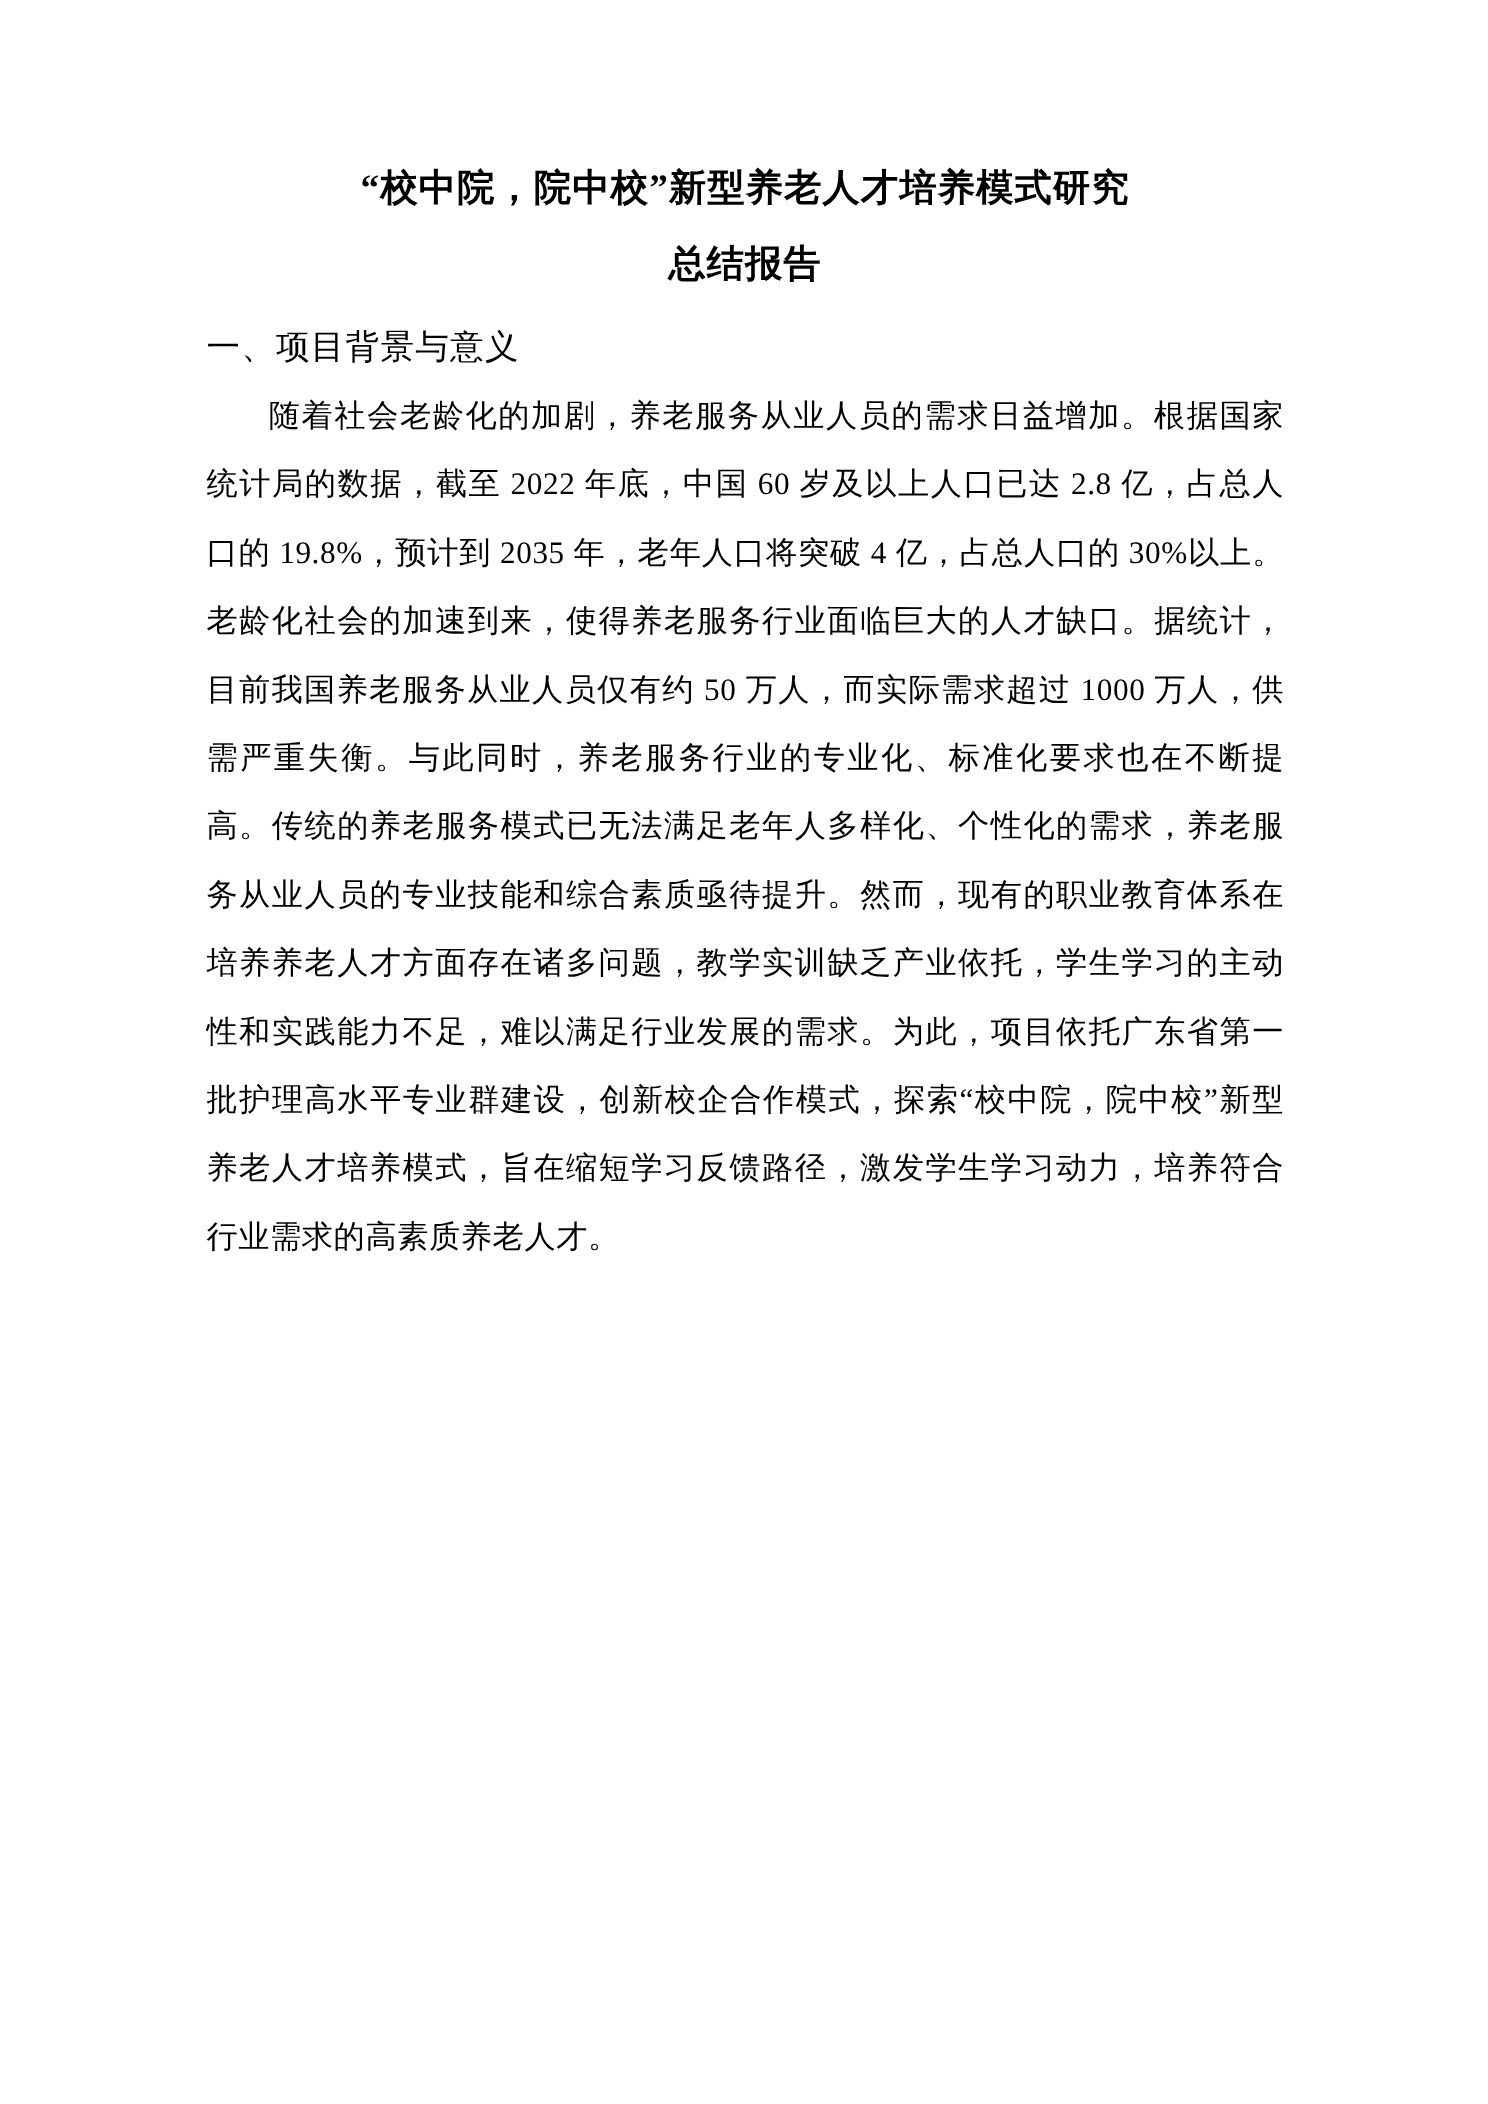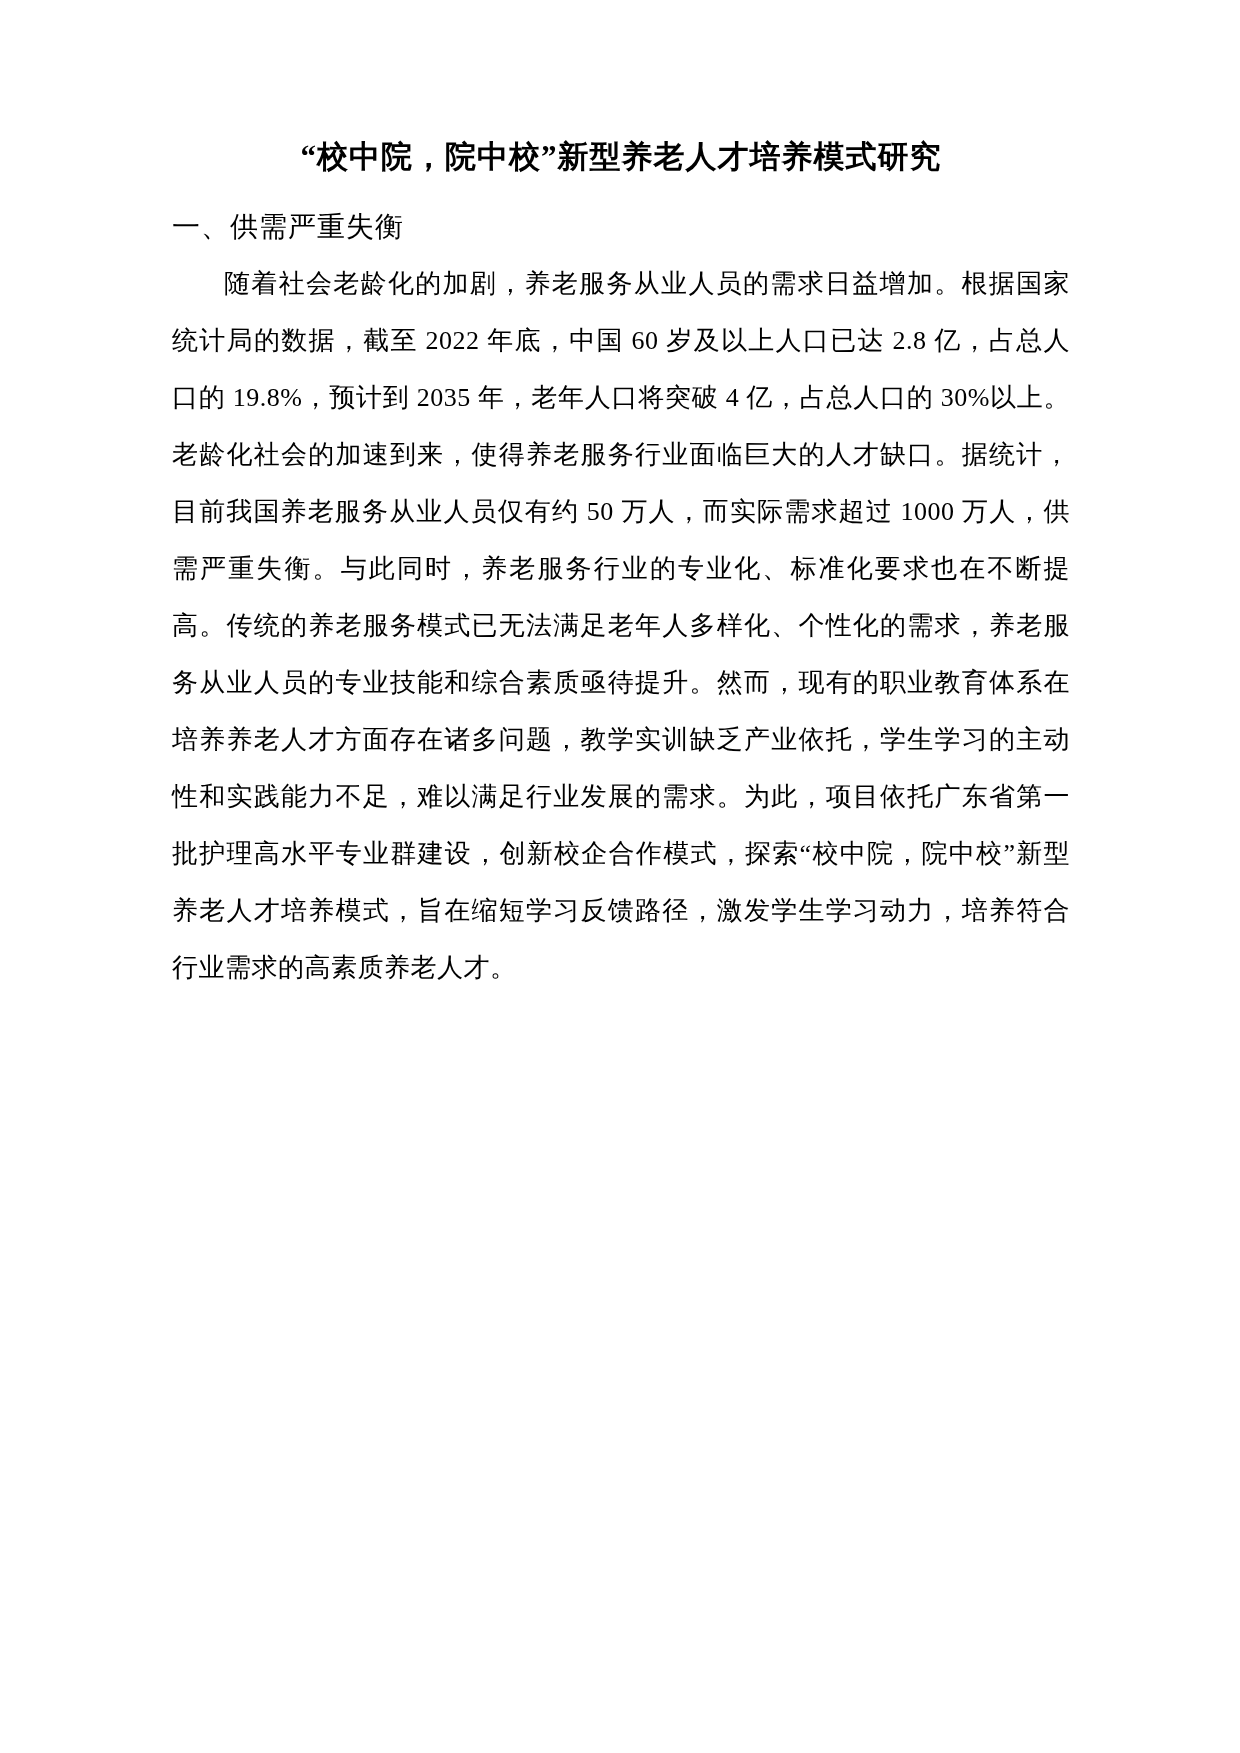--- a/index.html
+++ b/index.html
@@ -46,20 +46,21 @@
     word-break: break-all;
   }
 </style>
 </head>
 <body>
 
 <div class="page">
 
   <h1 class="doc-title">“校中院，院中校”新型养老人才培养模式研究</h1>
 
+  <h1 class="doc-title">总结报告</h1>
 
-  <div class="section-heading">一、供需严重失衡</div>
+  <div class="section-heading">一、项目背景与意义</div>
 
   <p class="para">随着社会老龄化的加剧，养老服务从业人员的需求日益增加。根据国家统计局的数据，截至 2022 年底，中国 60 岁及以上人口已达 2.8 亿，占总人口的 19.8%，预计到 2035 年，老年人口将突破 4 亿，占总人口的 30%以上。老龄化社会的加速到来，使得养老服务行业面临巨大的人才缺口。据统计，目前我国养老服务从业人员仅有约 50 万人，而实际需求超过 1000 万人，供需严重失衡。与此同时，养老服务行业的专业化、标准化要求也在不断提高。传统的养老服务模式已无法满足老年人多样化、个性化的需求，养老服务从业人员的专业技能和综合素质亟待提升。然而，现有的职业教育体系在培养养老人才方面存在诸多问题，教学实训缺乏产业依托，学生学习的主动性和实践能力不足，难以满足行业发展的需求。为此，项目依托广东省第一批护理高水平专业群建设，创新校企合作模式，探索“校中院，院中校”新型养老人才培养模式，旨在缩短学习反馈路径，激发学生学习动力，培养符合行业需求的高素质养老人才。</p>
 
 
 
 </div>
 
 </body></html>

